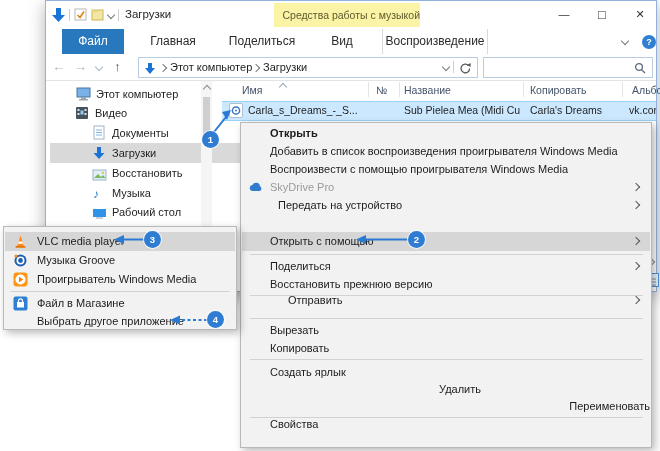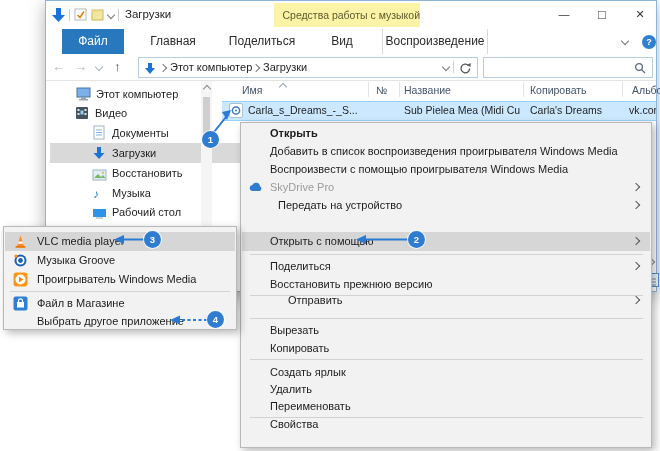--- a/index.html
+++ b/index.html
@@ -257,22 +257,22 @@
   <div class="menusep" style="top:131px;"></div>
   <div class="mi" style="top:134px;"><span>Поделиться</span><span class="chev chev-r sub"></span></div>
   <div class="mi" style="top:152px;"><span>Восстановить прежнюю версию</span></div>
   <div class="menusep" style="top:172px;"></div>
   <div class="mi" style="top:168px;margin-left:18px;"><span>Отправить</span><span class="chev chev-r sub"></span></div>
   <div class="menusep" style="top:195px;"></div>
   <div class="mi" style="top:198px;"><span>Вырезать</span></div>
   <div class="mi" style="top:216px;"><span>Копировать</span></div>
   <div class="menusep" style="top:236px;"></div>
   <div class="mi" style="top:240px;"><span>Создать ярлык</span></div>
-  <div class="mi" style="top:257px;"><span>Удалить</span></div>
-  <div class="mi" style="top:274px;"><span>Переименовать</span></div>
+  <div class="mi" style="top:257px;text-align:center;"><span>Удалить</span></div>
+  <div class="mi" style="top:274px;text-align:right;"><span>Переименовать</span></div>
   <div class="menusep" style="top:294px;"></div>
   <div class="mi" style="top:292px;"><span>Свойства</span></div>
 </div>
 
 <div class="menu z30" style="left:3px;top:226px;width:234px;height:104px;">
   <div class="mi hl" style="top:5px;padding-left:32px;">
     <span class="mico" style="left:8px;">
       <svg width="15" height="15">
           <path d="M7.5 1.5L10.8 12H4.2z" fill="#ff8a1e"></path>
           <path d="M5.6 7.5h3.8l.7 2.2H4.9z" fill="#fff"></path>

